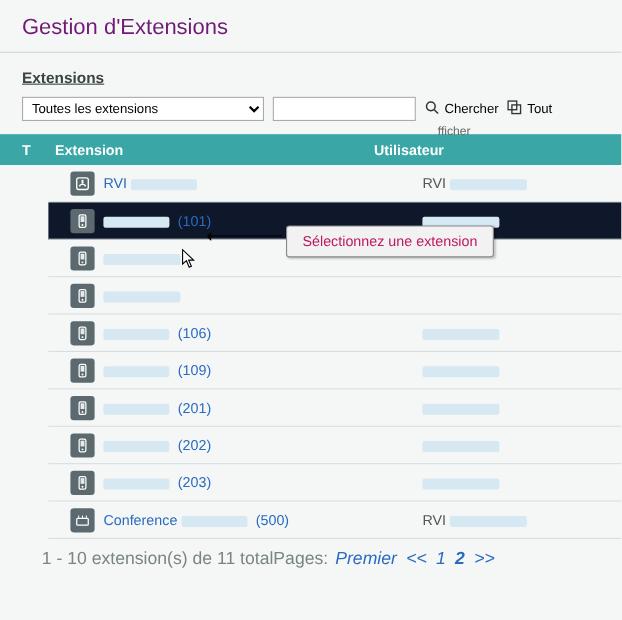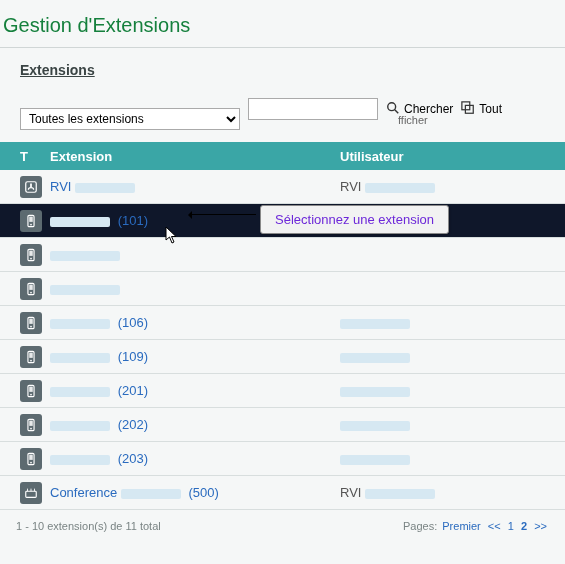--- a/index.html
+++ b/index.html
@@ -7,22 +7,22 @@
     font-family: Arial, Helvetica, sans-serif;
     font-size: 13px;
     background: #f5f7f7;
     color: #333;
     width: 565px;
     overflow: hidden;
   }
   .page-title {
     font-size: 20px;
     font-weight: normal;
-    color: #15803d;
-    padding: 14px 3px 10px;
+    color: #701a75;
+    padding: 14px 20px 10px;
     border-bottom: 1px solid #d0d6d6;
   }
   .section-title {
     font-size: 14px;
     font-weight: bold;
     color: #3a4444;
     padding: 14px 20px 8px;
     text-decoration: underline;
   }
   .toolbar {
@@ -31,21 +31,20 @@
     gap: 8px;
     padding: 2px 20px 12px;
   }
   .toolbar select {
     width: 220px;
     height: 22px;
     border: 1px solid #aaa;
     background: #fff;
     font-size: 12px;
     padding: 1px 4px;
-    margin-top: 20px;
   }
   .toolbar input[type=text] {
     width: 130px;
     height: 22px;
     border: 1px solid #aaa;
     padding: 1px 4px;
     font-size: 12px;
   }
   .tool-action {
     display: flex;
@@ -77,20 +76,21 @@
   .col-icon { width: 30px; }
   .col-ext  { width: 290px; }
   .col-user { flex: 1; }
   .row {
     display: flex;
     align-items: center;
     height: 34px;
     padding: 0 20px;
     border-bottom: 1px solid #d8dede;
     position: relative;
+    margin-left: 44px;
   }
   .row.hl { background: #0f172a; }
   .row .icon-box {
     width: 22px; height: 22px;
     background: #5c6a70;
     border-radius: 3px;
     display: flex; align-items: center; justify-content: center;
   }
   .row .icon-box svg { width: 14px; height: 14px; fill: #fff; }
   .ext-link { color: #2a6bbf; cursor: pointer; }
@@ -99,36 +99,35 @@
     background: #d6e8f2; border-radius:2px; margin-right:4px;
     vertical-align: middle;
   }
   .user-text { color: #555; }
   .user-blur {
     display:inline-block; width:70px; height:10px;
     background: #d6e8f2; border-radius:2px; vertical-align: middle;
   }
   .footer {
     display: flex;
-    justify-content: space-between;
-    padding: 10px 16px;
+    padding: 10px 38px;
     color: #7a8484;
-    font-size: 11px;
-  }
-  .pages a { color:#2a6bbf; text-decoration:none; margin:12px 2px; cursor:pointer; }
+    font-size: 16px;
+  }
+  .pages a { color:#2a6bbf; text-decoration:none; margin:12px 2px; cursor:pointer;font-style:italic; }
   .pages .current { font-weight:bold; color:#2a6bbf; }
   .tooltip {
     position: absolute;
     left: 260px; top: 205px;
     background: #f2f2f2;
     border: 1px solid #888;
     border-radius: 3px;
     padding: 6px 14px;
     font-size: 13px;
-    color: #6d28d9;
+    color: #be185d;
     box-shadow: 1px 1px 2px rgba(0,0,0,.2);
   }
   .arrow {
     position:absolute;
     left:190px; top:214px;
     height:1px; width:66px;
     background:#000;
   }
   .arrow::before{
     content:"";

